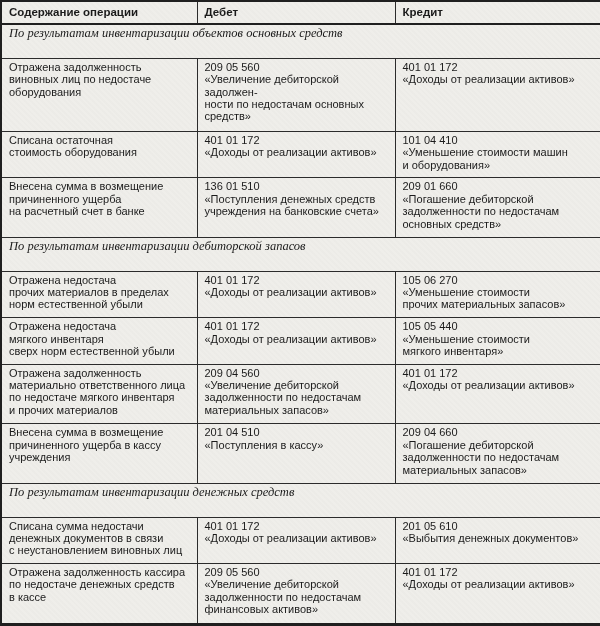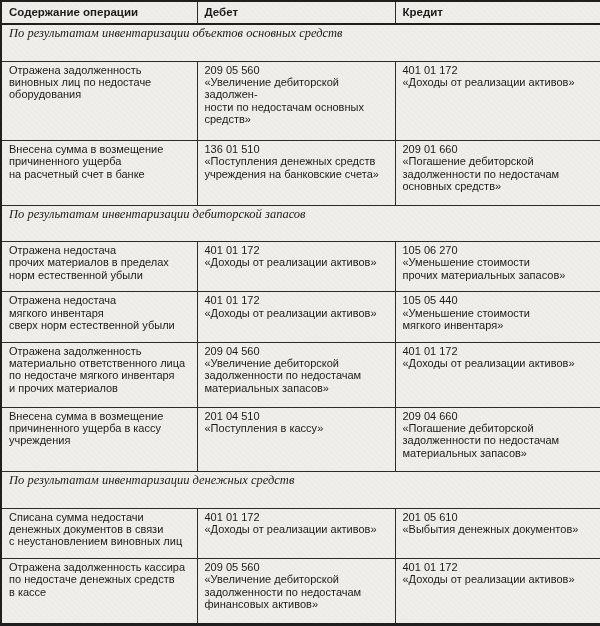--- a/index.html
+++ b/index.html
@@ -90,20 +90,29 @@
           <td>Отражена задолженность
 виновных лиц по недостаче
 оборудования</td>
           <td>209 05 560
 «Увеличение дебиторской задолжен-
 ности по недостачам основных средств»</td>
           <td>401 01 172
 «Доходы от реализации активов»</td>
         </tr>
         <tr>
+          <td>Списана остаточная
+стоимость оборудования</td>
+          <td>401 01 172
+«Доходы от реализации активов»</td>
+          <td>101 04 410
+«Уменьшение стоимости машин
+и оборудования»</td>
+        </tr>
+        <tr>
           <td>Внесена сумма в возмещение
 причиненного ущерба
 на расчетный счет в банке</td>
           <td>136 01 510
 «Поступления денежных средств
 учреждения на банковские счета»</td>
           <td>209 01 660
 «Погашение дебиторской
 задолженности по недостачам
 основных средств»</td>

